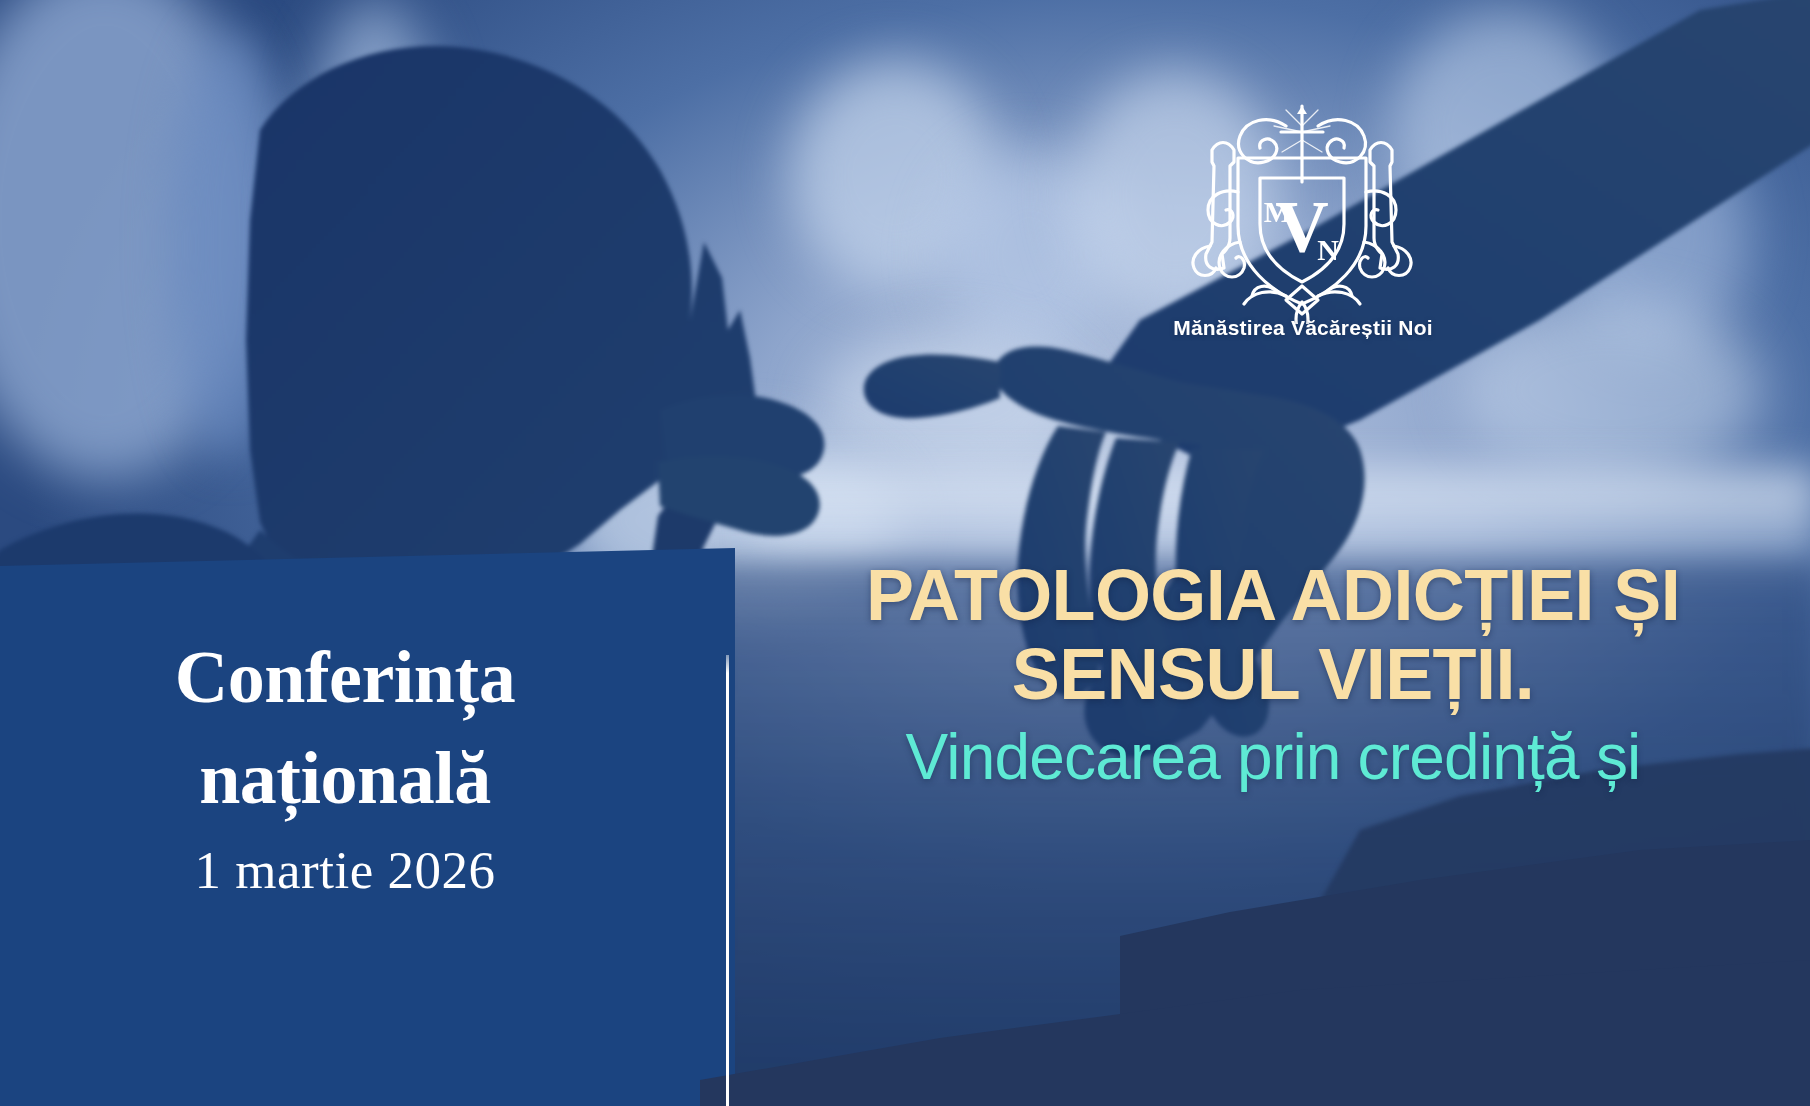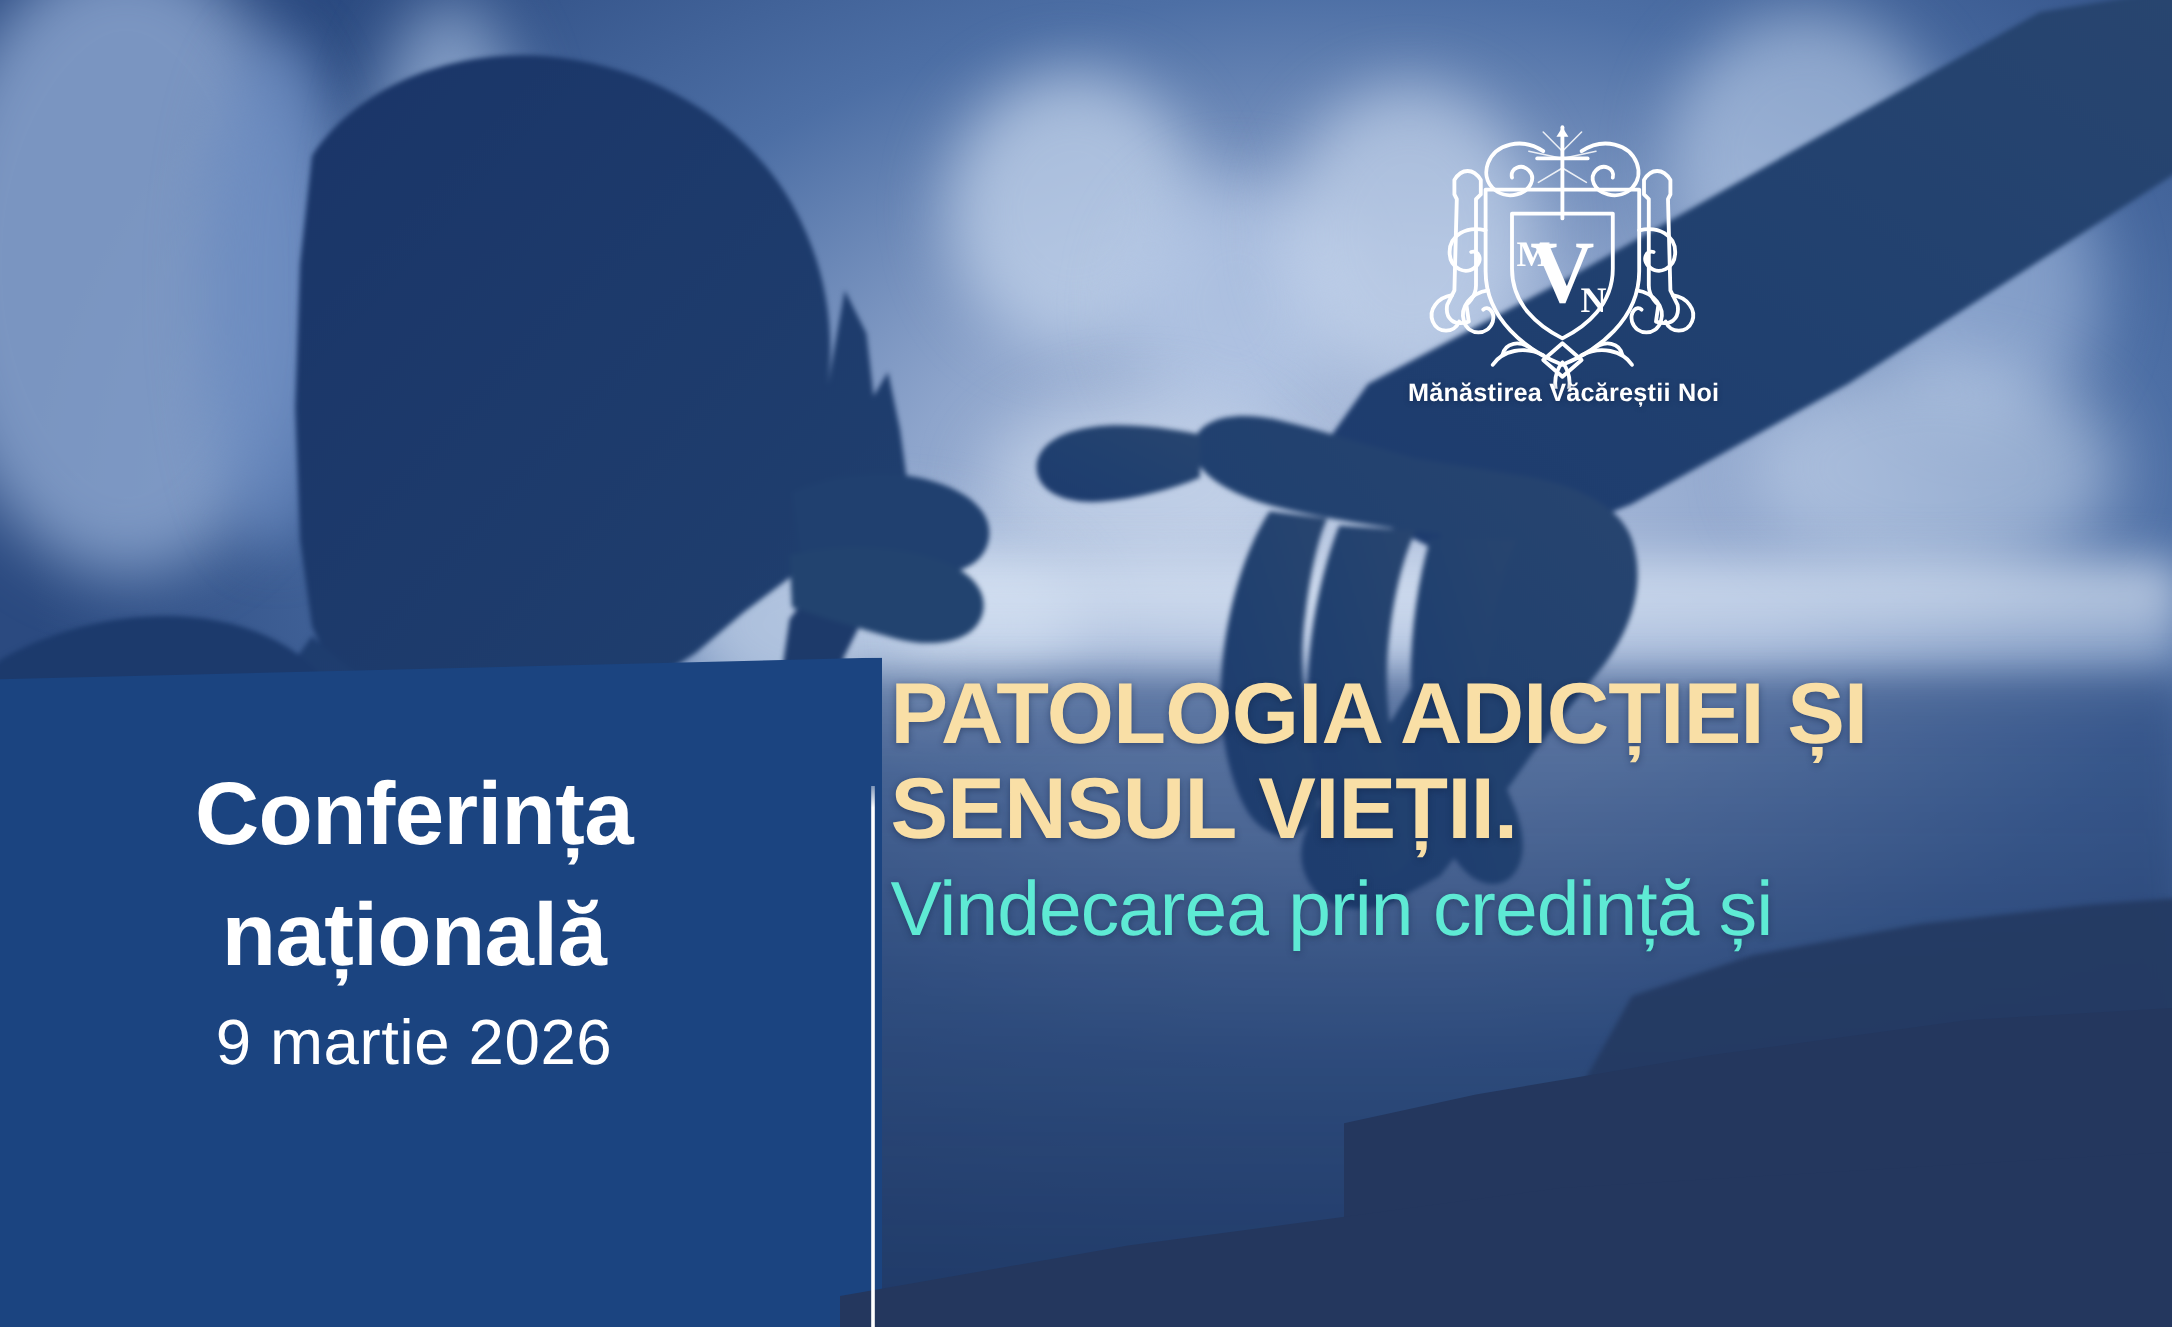--- a/index.html
+++ b/index.html
@@ -106,40 +106,41 @@
   .divider{
     position:absolute; left:726px; top:655px; width:3px; height:451px;
     background:linear-gradient(180deg, rgba(255,255,255,.45) 0%, #ffffff 4%, #ffffff 100%);
   }
 
   
   .left-block{
     position:absolute; left:0px; top:640px; width:690px;
     text-align:center;
     color:#ffffff;
+    font-family:Liberation Serif, serif;
   }
   .conf-line1{
     font-size:74px; font-weight:bold; line-height:1.02;
     letter-spacing:-.5px;
   }
   .conf-line2{
     font-size:74px; font-weight:bold; line-height:1.08;
     letter-spacing:-.5px;
     margin-top:24px;
   }
   .conf-date{
     margin-top:22px;
     font-size:53px; font-weight:300; line-height:1.1;
     letter-spacing:.5px;
   }
 
   
   .right-block{
     position:absolute; left:742px; top:556px; width:1062px;
-    text-align:left;
+    text-align:center;
   }
   .title-gold{
     color:#f9dfa6;
     font-size:72px; font-weight:bold; line-height:1.10;
     letter-spacing:-.6px;
     text-shadow:0 2px 6px rgba(14,32,66,.45);
     white-space:nowrap;
   }
   .subtitle{
     color:#5eead4;
@@ -320,21 +321,21 @@
     </svg>
   </div>
 
   <div class="monastery-name">Mănăstirea Văcăreștii Noi</div>
 
   <div class="divider"></div>
 
   <div class="left-block">
     <div class="conf-line1">Conferința</div>
     <div class="conf-line2">națională</div>
-    <div class="conf-date">9 martie 2026</div>
+    <div class="conf-date">1 martie 2026</div>
   </div>
 
   <div class="right-block">
     <div class="title-gold">PATOLOGIA ADICȚIEI ȘI</div>
     <div class="title-gold">SENSUL VIEȚII.</div>
     <div class="subtitle">Vindecarea prin credință și</div>
   </div>
 
 </div>
 

